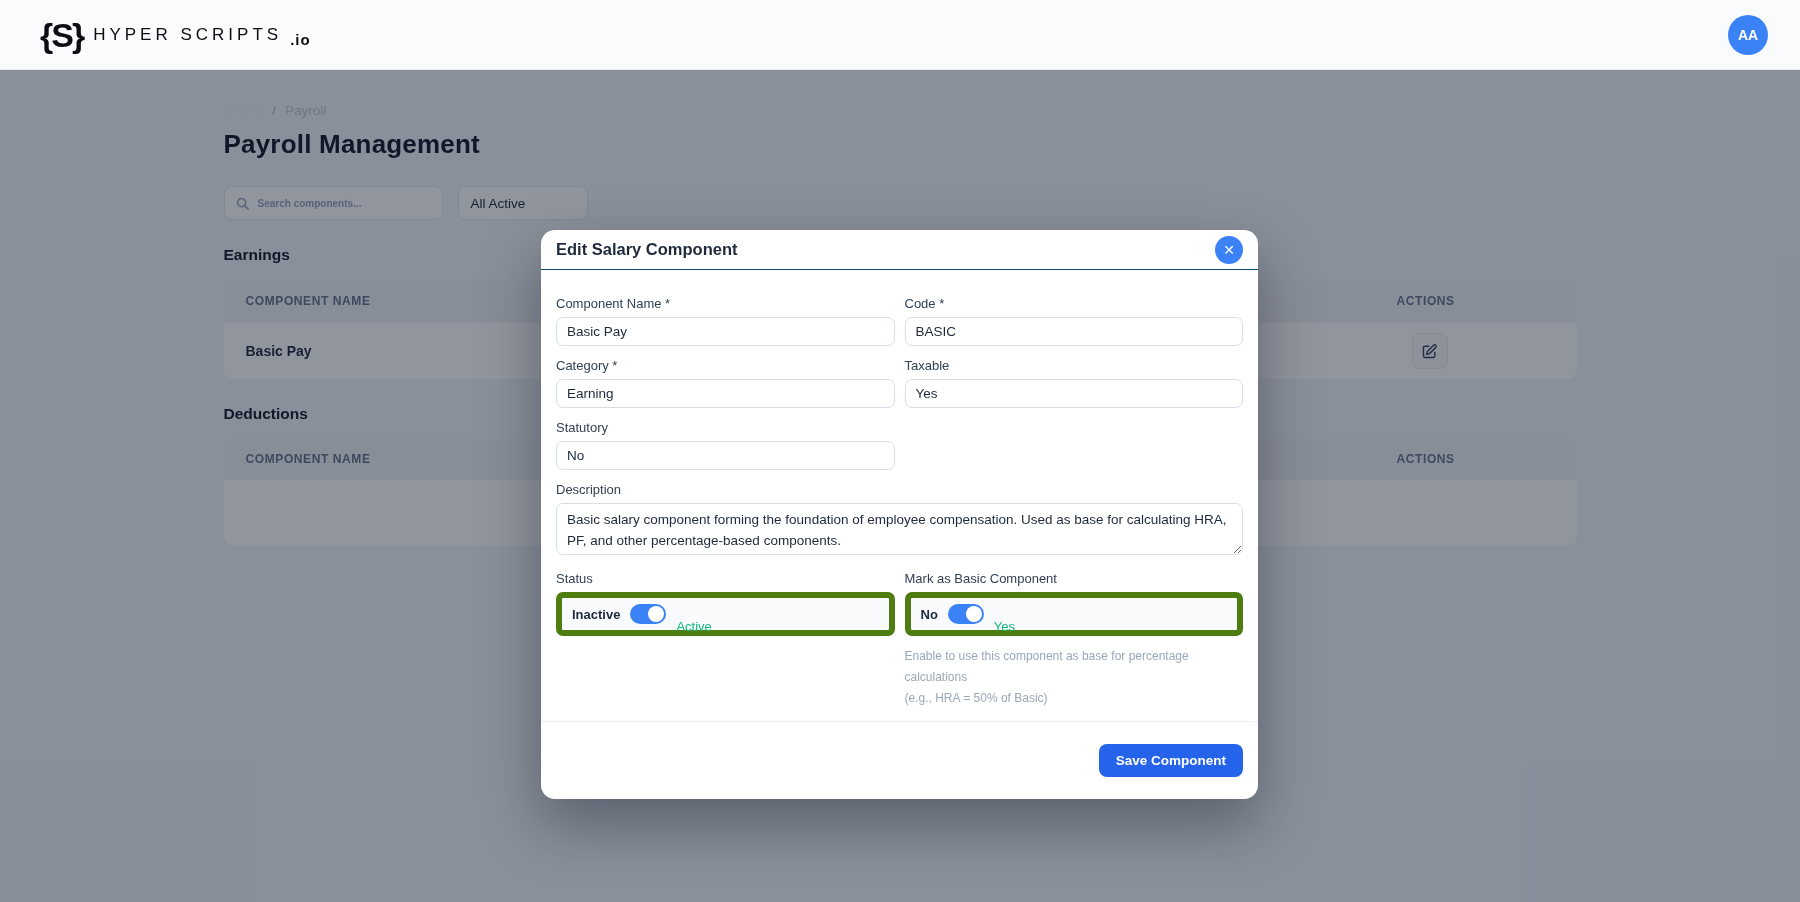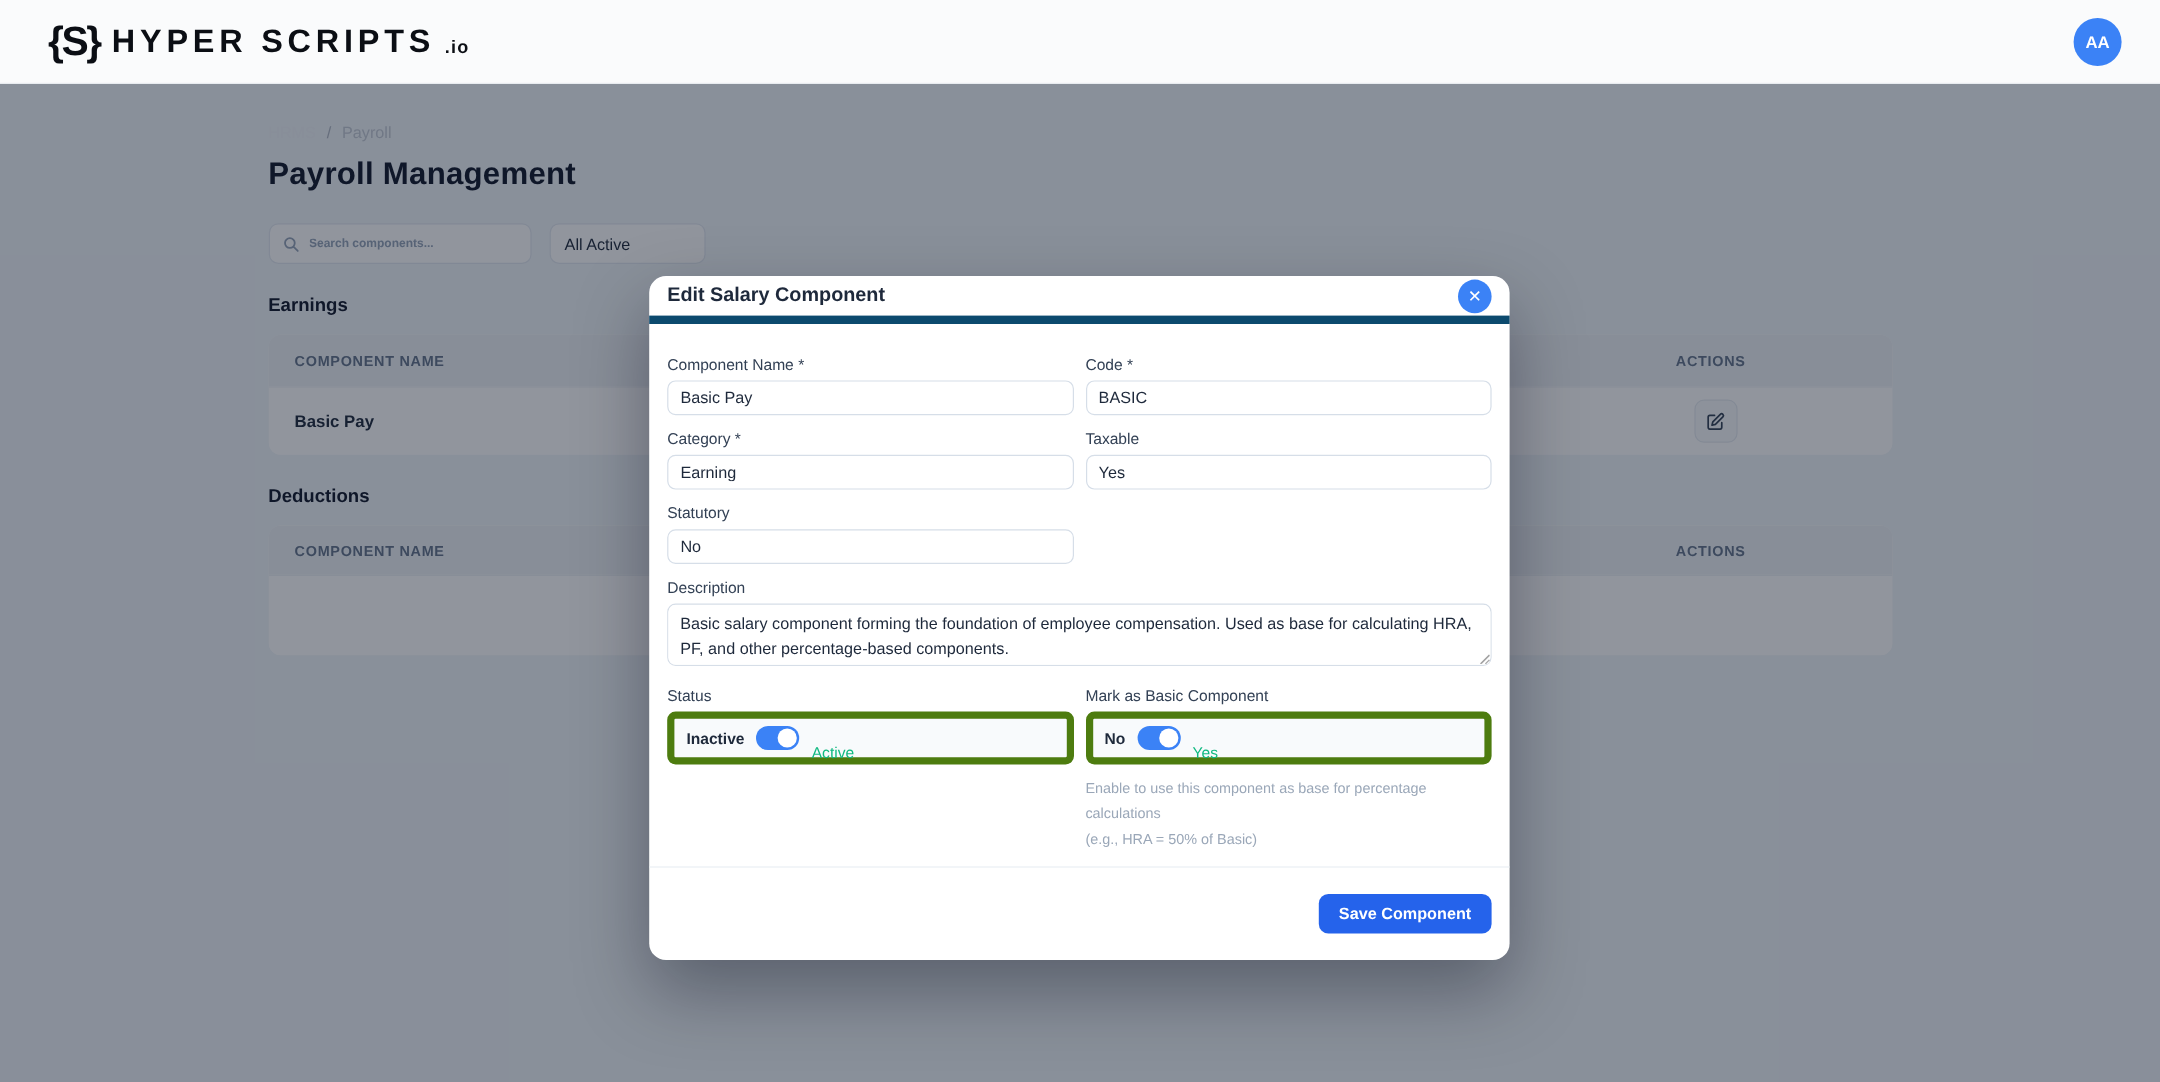--- a/index.html
+++ b/index.html
@@ -5,21 +5,21 @@
   * { margin:0; padding:0; box-sizing:border-box; font-family:"Liberation Sans", sans-serif; }
   html,body { width:1800px; height:902px; }
   body { position:relative; background:#f1f5f9; overflow:hidden; }
 
   
   .topbar { position:relative; z-index:30; height:70px; background:#fafbfc;
             border-bottom:1px solid #e8ecf0; display:flex; align-items:center;
             justify-content:space-between; padding:0 32px 0 40px; }
   .logo { display:flex; align-items:center; gap:10px; color:#0b0e14; cursor:pointer; }
   .logo .monogram { font-size:34px; font-weight:800; letter-spacing:-2px; line-height:1; }
-  .logo .wordmark { font-size:27px; font-weight:700; letter-spacing:4px; }
+  .logo .wordmark { font-size:17px; font-weight:400; letter-spacing:4px; }
   .logo .suffix { font-size:15px; font-weight:700; letter-spacing:1px; align-self:flex-end; margin:0 0 4px -2px; }
   .avatar { width:40px; height:40px; border-radius:50%; background:#3b82f6; color:#fff;
             display:flex; align-items:center; justify-content:center; font-size:14px;
             font-weight:700; cursor:pointer; }
 
   
   .container { width:1353px; margin:0 auto; position:relative; }
   .breadcrumb { margin-top:33px; font-size:13.5px; display:flex; gap:9px; align-items:center; }
   .breadcrumb .bc-root { color:#eef2f7; font-weight:500; }
   .breadcrumb .bc-sep  { color:#aeb6c2; }
@@ -58,21 +58,21 @@
               justify-content:center; color:#334155; cursor:pointer; }
 
   
   .overlay { position:absolute; left:0; right:0; top:70px; bottom:0;
              background:rgba(15,23,42,.46); z-index:10; }
 
   
   .modal { position:absolute; z-index:20; left:541px; top:230px; width:717px; background:#fff;
            border-radius:14px; box-shadow:0 25px 60px rgba(2,6,23,.35); }
   .modal-header { height:40px; padding:0 15px; display:flex; align-items:center;
-                  justify-content:space-between; border-bottom:7px solid #0c4a6e; }
+                  justify-content:space-between; border-bottom:1px solid #0c4a6e; }
   .modal-title { font-size:16.5px; font-weight:700; color:#1e293b; }
   .modal-close { width:28px; height:28px; border-radius:50%; background:#3b82f6; color:#fff; border:none;
                  font-size:14px; line-height:1; display:flex; align-items:center; justify-content:center; cursor:pointer; }
   .modal-body { padding:26px 15px 0; display:grid; grid-template-columns:1fr 1fr;
                 column-gap:10px; row-gap:12px; }
   .field { display:block; }
   .field.full { grid-column:1 / span 2; }
   .flabel { display:block; font-size:13px; color:#334155; margin-bottom:6px; }
   .finput { width:100%; height:29px; border:1px solid #d6dee8; border-radius:7px; padding:0 10px;
             font-size:13.5px; color:#1e293b; background:#fff; outline:none; }

